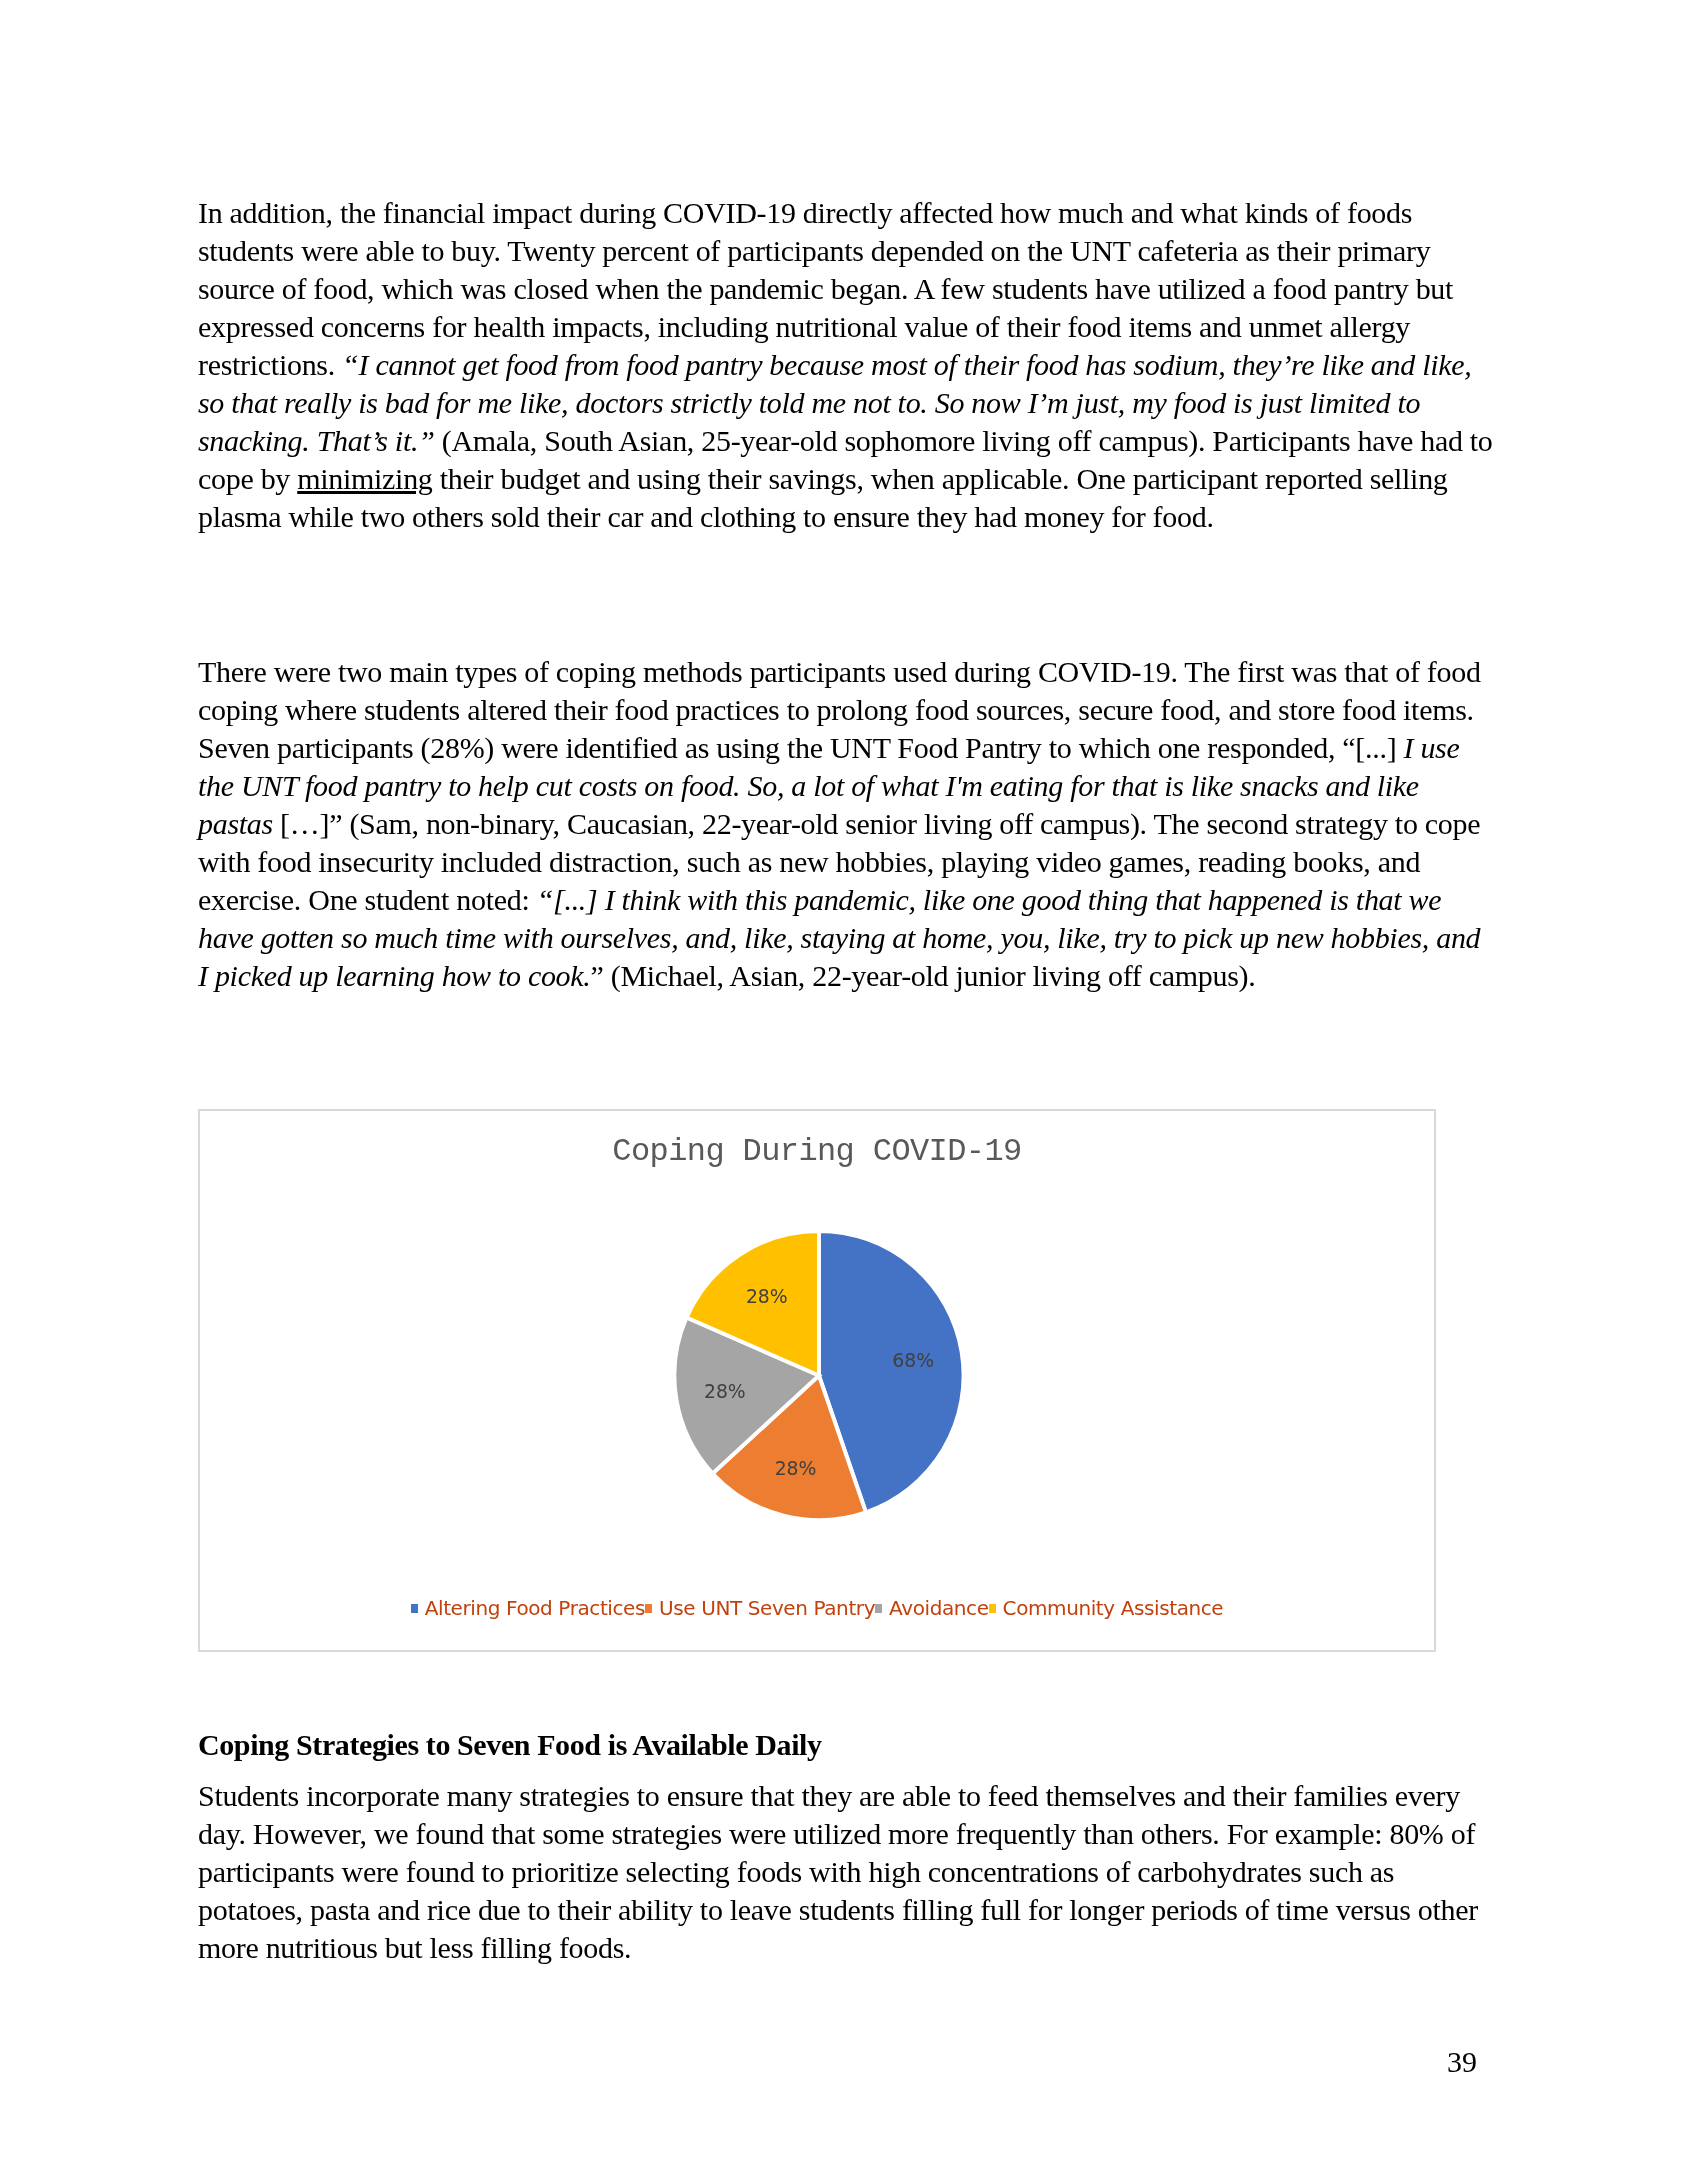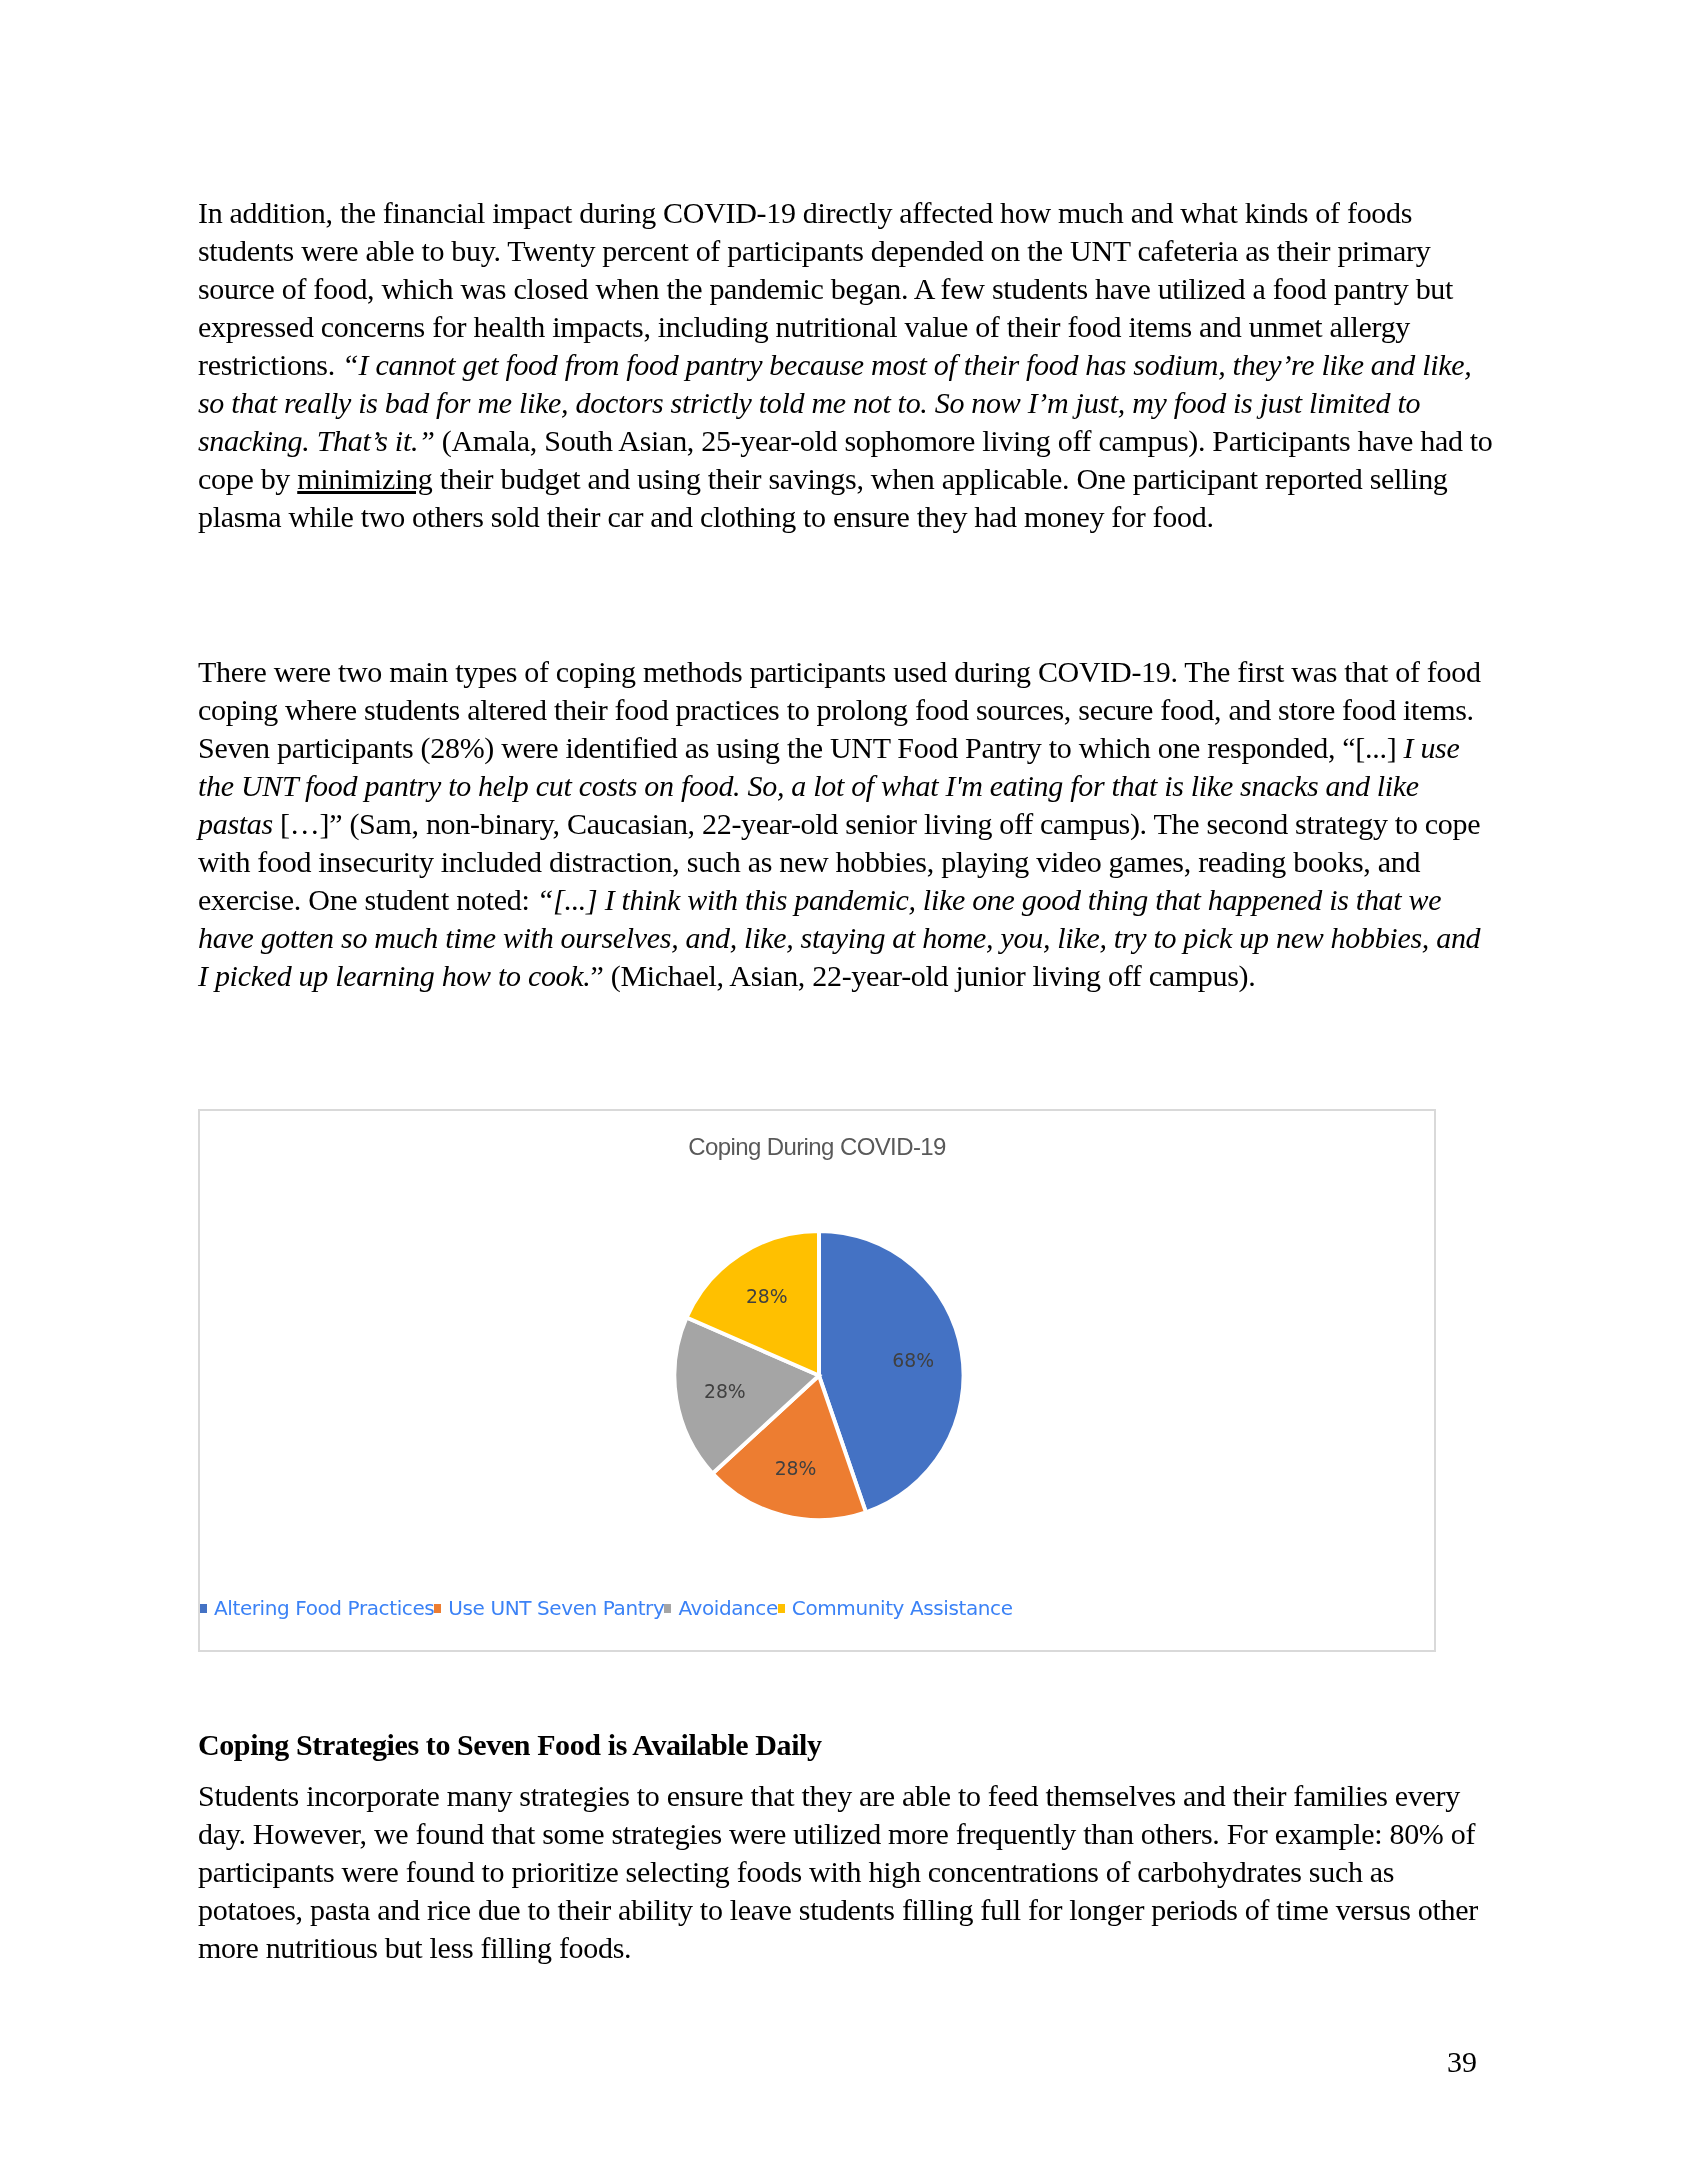--- a/index.html
+++ b/index.html
@@ -16,28 +16,28 @@
     position: absolute; left: 198px; top: 1728px;
     font-family: "Liberation Serif", serif; font-size: 30px; font-weight: bold;
     color: #000; margin: 0; letter-spacing: -0.4px;
   }
   .chart-box {
     position: absolute; left: 198px; top: 1109px; width: 1238px; height: 543px;
     border: 2px solid #d9d9d9; box-sizing: border-box; background: #fff;
   }
   .chart-title {
     position: absolute; left: 0; right: 0; top: 22px; text-align: center;
-    font-family: Liberation Sans, sans-serif; font-size: 24px; color: #595959;
+    font-family: Liberation Mono, monospace; font-size: 32px; color: #595959;
     letter-spacing: -0.6px;
   }
   .chart-svg { position: absolute; left: 0; top: 0; }
   .legend {
     position: absolute; left: 0; right: 0; top: 485px;
-    display: flex; 
-    font-family: "DejaVu Sans", sans-serif; font-size: 20px; color: #3b82f6;
+    display: flex; justify-content: center; 
+    font-family: "DejaVu Sans", sans-serif; font-size: 20px; color: #c2410c;
     letter-spacing: -0.4px;
   }
   .legend-item { display: flex; align-items: center; gap: 7px; }
   .swatch { width: 7px; height: 9px; display: inline-block; }
   .page-num {
     position: absolute; left: 1447px; top: 2045px;
     font-family: "Liberation Serif", serif; font-size: 30px; color: #000;
   }
 </style>
 </head>

